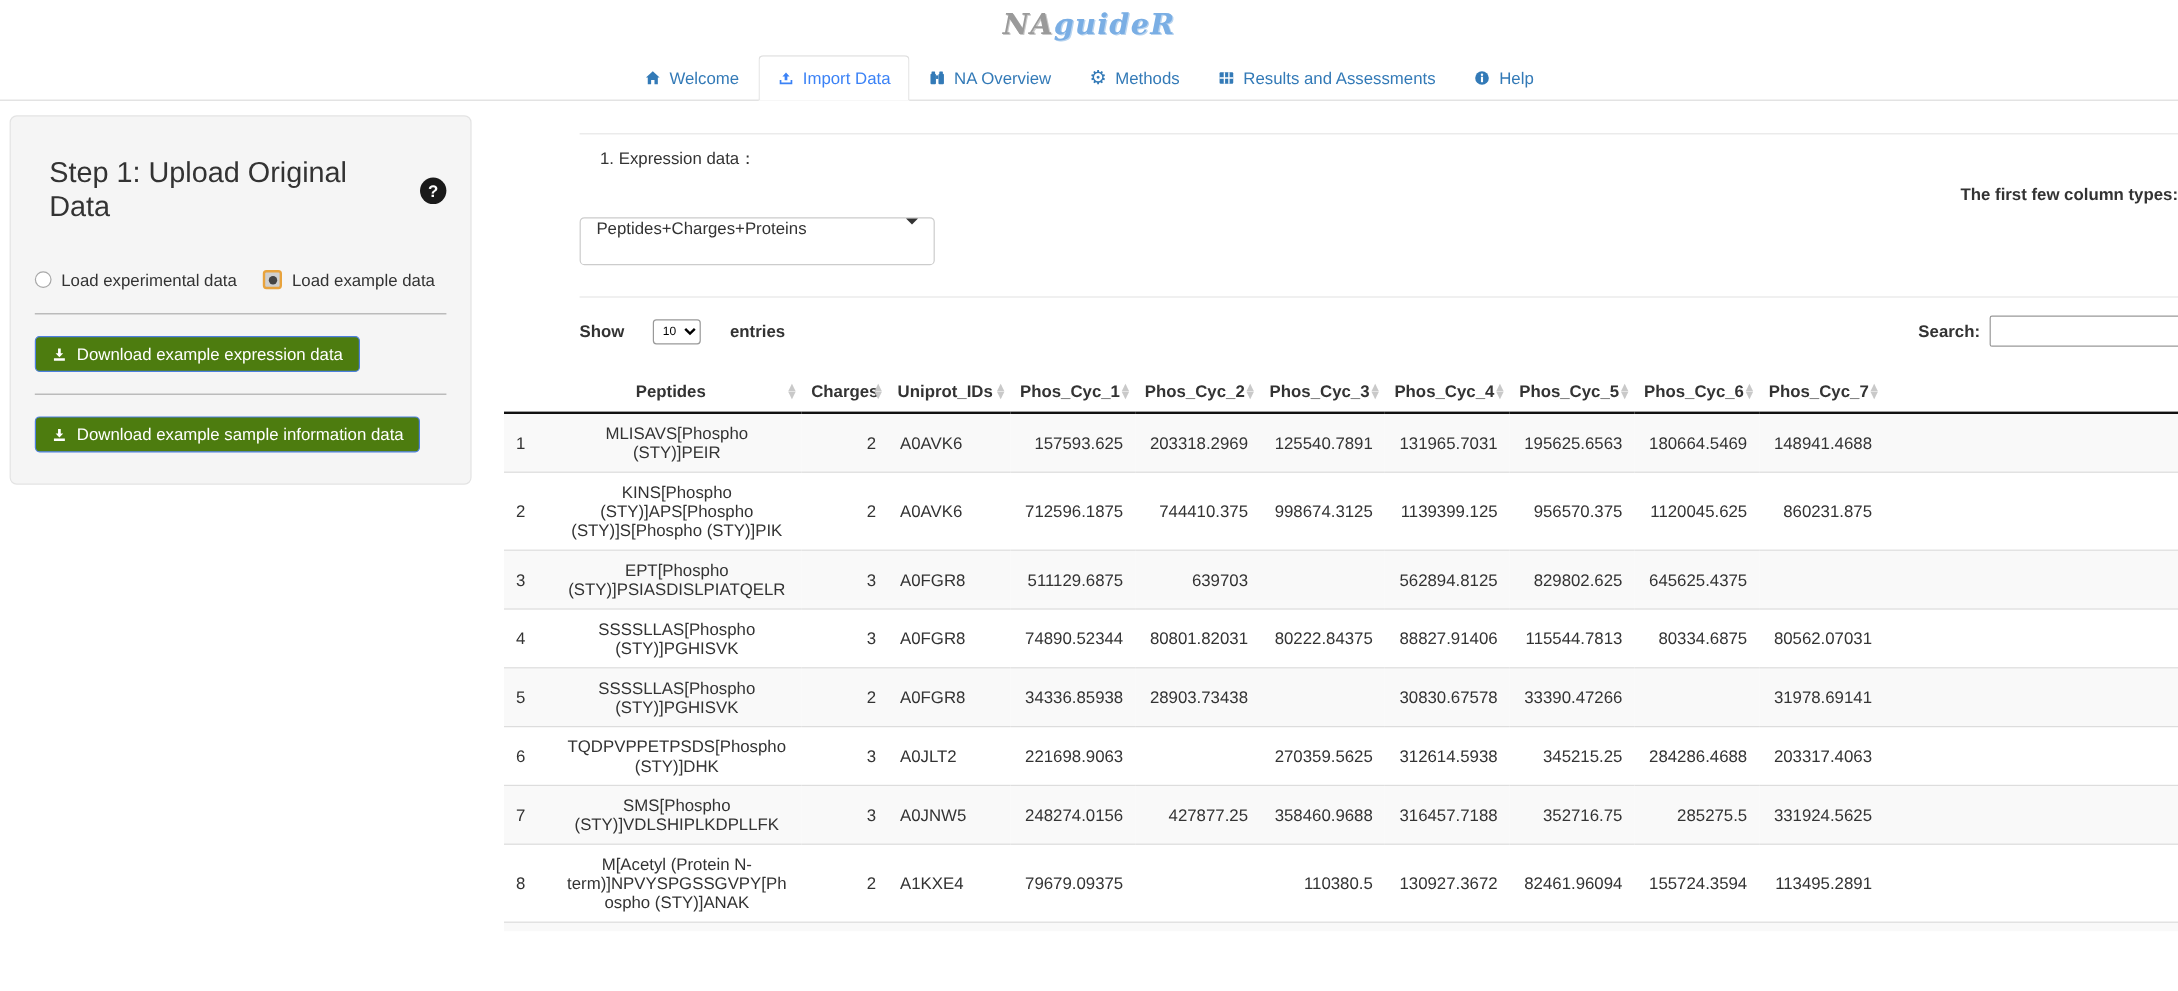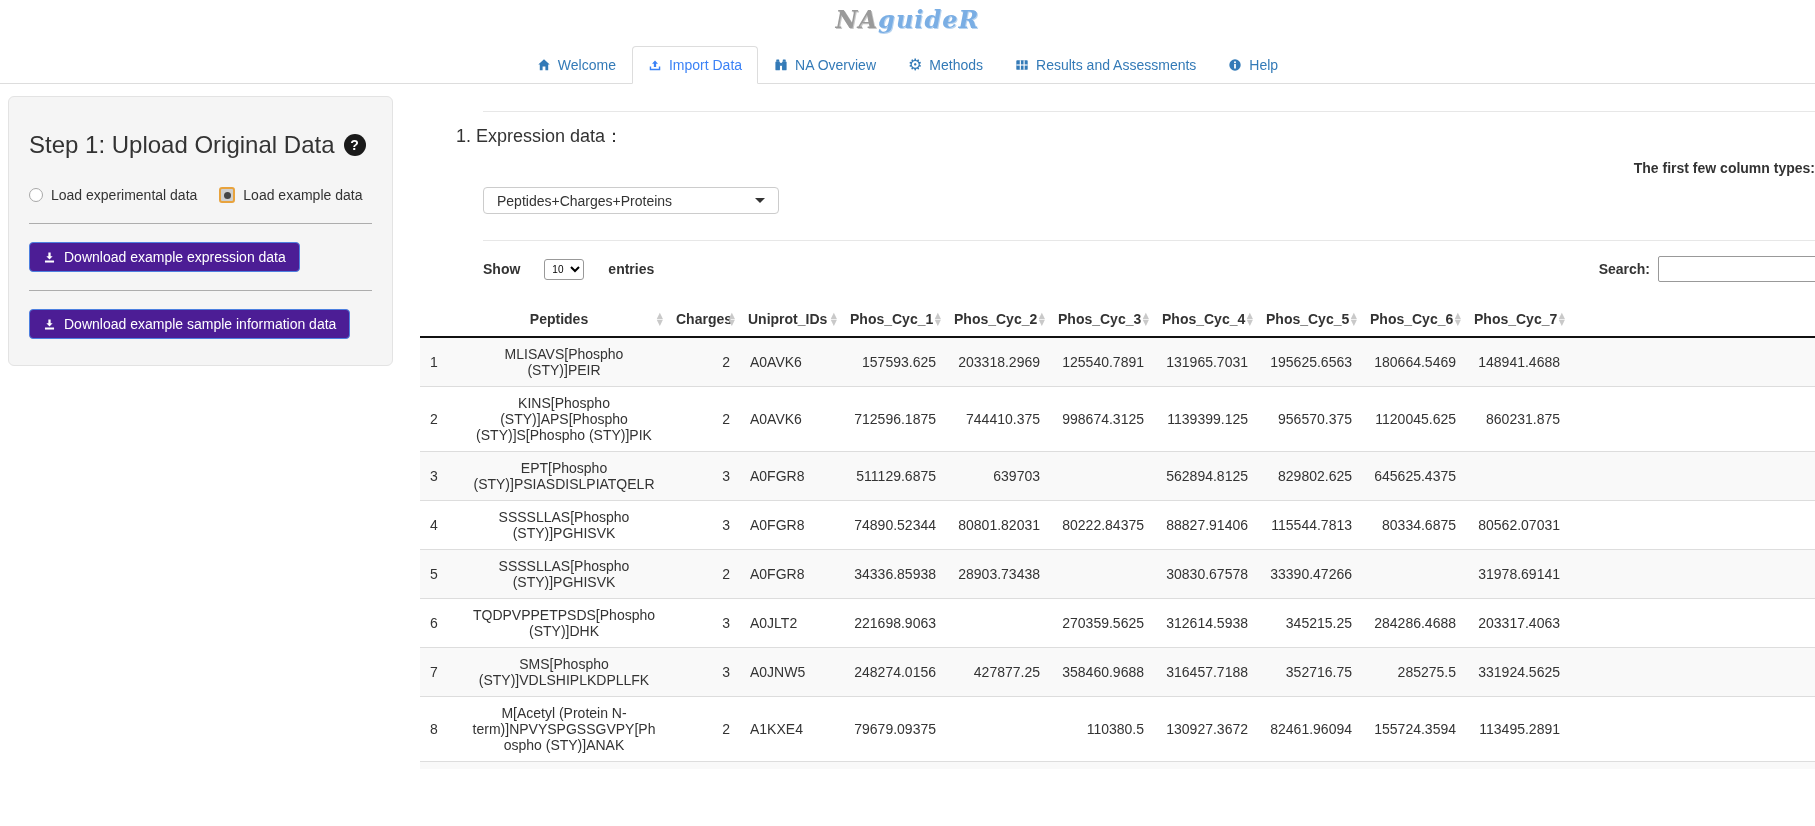--- a/index.html
+++ b/index.html
@@ -23,42 +23,42 @@
                     border-radius:4px 4px 0 0; color:#3b82f6; }
   .nav-tab svg { display:block; }
   .gear-glyph { font-family:"DejaVu Sans", sans-serif; font-size:16px; line-height:14px; }
   
   .page-body { display:flex; align-items:flex-start; }
   
   .sidebar { width:385px; min-width:385px; margin:12px 0 0 8px;
              background:#f5f5f5; border:1px solid #e3e3e3; border-radius:6px;
              padding:20px 20px 26px 20px; }
   .sidebar-title { font-size:24px; font-weight:normal; color:#333;
-                   margin:14px 0 28px 0; display:flex; align-items:center; gap:9px; }
+                   margin:14px 0 28px 12px; display:flex; align-items:center; gap:9px; }
   .help-circle { width:22px; height:22px; min-width:22px; border-radius:50%; background:#1a1a1a;
                  color:#fff; font-weight:bold; font-size:14px;
                  display:inline-flex; align-items:center; justify-content:center; cursor:pointer; }
   .radio-row { display:flex; align-items:center; gap:22px; margin-bottom:20px; }
-  .radio-item { display:flex; align-items:center; gap:8px; cursor:pointer; }
+  .radio-item { display:flex; align-items:center; gap:8px; cursor:pointer;margin-top:10px; }
   .radio-circle { width:14px; height:14px; border-radius:50%; border:1px solid #a8a8a8; background:#fff; }
   .radio-checked { width:16px; height:16px; border:2px solid #e8a33d; border-radius:3px;
                    background:#cfcfcf; display:inline-flex; align-items:center; justify-content:center; }
   .radio-checked .dot { width:7px; height:7px; border-radius:50%; background:#444; }
   .sidebar hr { border:none; border-top:1px solid #adadad; margin:18px 0; }
-  .dl-btn { background:#4c1d95; color:#fff; border:1px solid #4d80e0; border-radius:4px;
+  .dl-btn { background:#4d7c0f; color:#fff; border:1px solid #4d80e0; border-radius:4px;
             padding:6px 13px; font-size:14px; font-family:inherit; display:inline-flex;
             align-items:center; gap:8px; cursor:pointer; }
   
   .main { flex:1; margin-left:27px; min-width:0; }
   .main .hr { border:none; border-top:1px solid #e7e7e7; margin:0 0 0 63px; }
   .hr-top { margin-top:27px !important; }
-  .section-title { font-size:18px; font-weight:normal; color:#333; margin:12px 0 12px 36px; }
+  .section-title { font-size:14px; font-weight:normal; color:#333; margin:12px 0 12px 80px; }
   .col-label { font-weight:bold; margin:0 0 11px 26px;text-align:right; }
-  .dropdown { margin-left:63px; width:296px; height:27px; border:1px solid #ccc; border-radius:4px;
-              background:#fff; display:flex; align-items:center; justify-content:space-between;
+  .dropdown { margin-left:63px; width:296px; height:40px; border:1px solid #ccc; border-radius:4px;
+              background:#fff; display:flex; justify-content:space-between;
               padding:0 13px; color:#333; cursor:pointer; margin-bottom:26px; }
   .caret-down { width:0; height:0; border-left:5px solid transparent; border-right:5px solid transparent;
                 border-top:5px solid #333; }
   .controls { display:flex; justify-content:space-between; align-items:center;
               margin:15px 0 20px 63px; }
   .show-group { display:flex; align-items:center; gap:24px; font-weight:bold; color:#333; }
   .page-len { font-family:inherit; font-size:10px; border:1px solid #999; border-radius:3px;
               padding:3px 3px; background:#fff; }
   .search-group { display:flex; align-items:center; gap:8px; font-weight:bold; color:#333; margin-right:-8px; }
   .search-input { width:165px; height:26px; border:1px solid #999; border-radius:2px;

